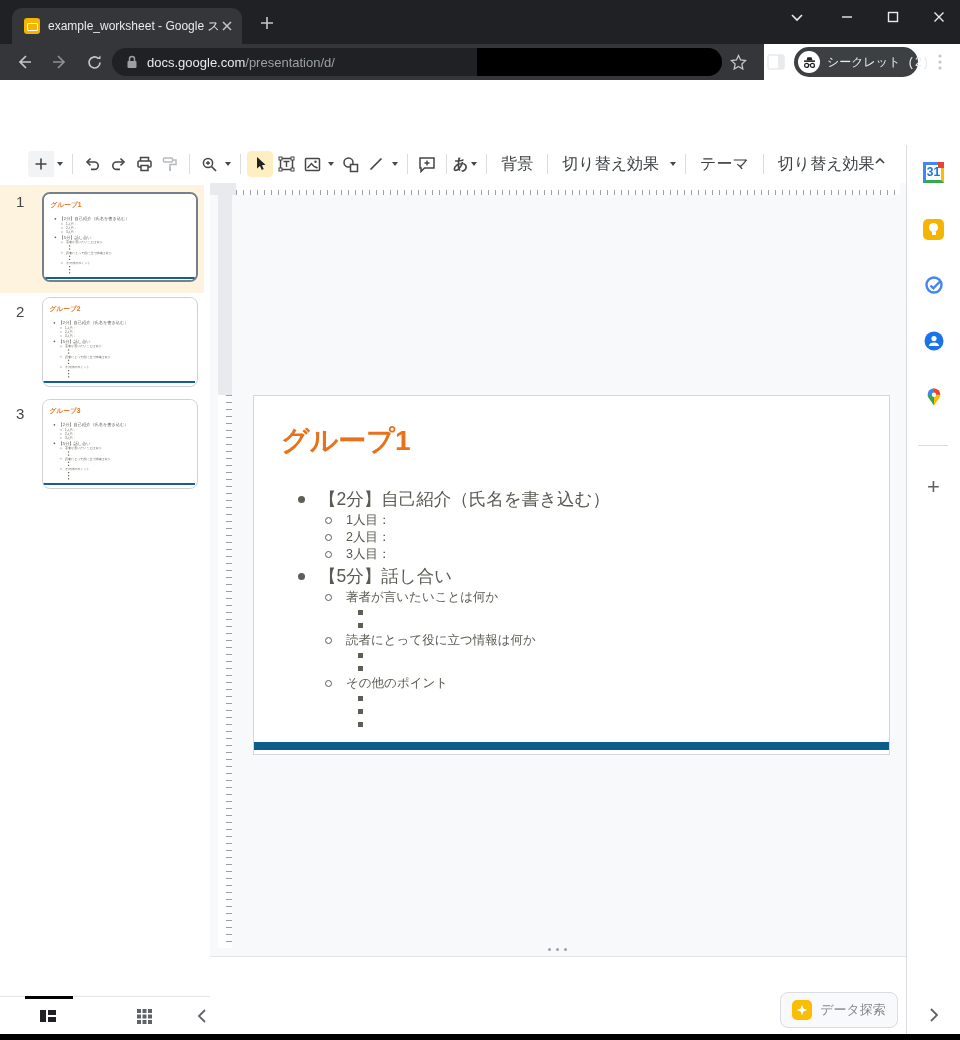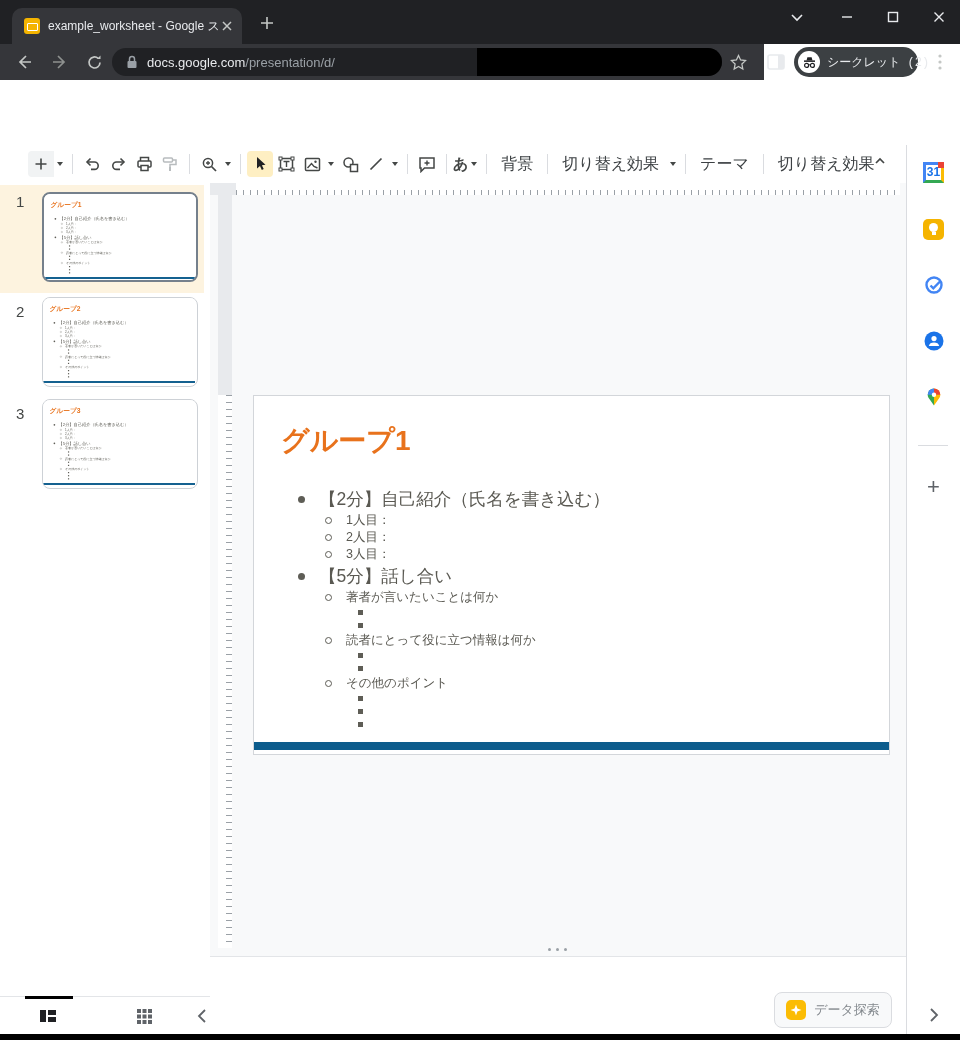--- a/index.html
+++ b/index.html
@@ -100,21 +100,21 @@
   .vruler { position:absolute; left:8px; top:212px; width:14px; height:553px; background:#fff;
             background-image:repeating-linear-gradient(to bottom,#9AA0A6 0 1px,transparent 1px 7px);
             background-size:6px 100%; background-position:right top; background-repeat:no-repeat; }
   .main-slide-wrap { position:absolute; left:43px; top:212px; width:637px; height:360px; border:1px solid #D3D6DA; }
   .handle-dots { position:absolute; left:338px; top:765px; display:flex; gap:5px; }
   .handle-dots i { width:3px; height:3px; border-radius:50%; background:#9AA0A6; }
 
   
   .notes { position:absolute; left:210px; top:956px; width:696px; height:78px; background:#fff; border-top:1px solid #E3E5E8; }
   .notes-text { position:absolute; left:27px; top:13px; font-size:14px; color:#3C4043; white-space:nowrap; }
-  .btn-explore { position:absolute; right:14px; bottom:6px; width:118px; height:36px; border:1px solid #DADCE0; border-radius:8px;
+  .btn-explore { position:absolute; right:8px; bottom:6px; width:118px; height:36px; border:1px solid #DADCE0; border-radius:8px;
                  background:#F8F9FA; display:flex; align-items:center; justify-content:center; gap:8px; }
   .btn-explore span { font-size:13px; color:#80868B; }
   .explore-ic { width:20px; height:20px; background:#FBBC04; border-radius:5px; display:flex; align-items:center; justify-content:center; }
 
   .footerL { position:absolute; left:0; top:996px; width:210px; height:38px; background:#fff; border-top:1px solid #E3E5E8; }
   .view-indicator { position:absolute; left:25px; top:-1px; width:48px; height:3px; background:#000; }
   .fic { position:absolute; top:8px; width:24px; height:22px; display:flex; align-items:center; justify-content:center; }
 
   .rightpanel { position:absolute; left:906px; top:145px; width:54px; height:889px; background:#fff; border-left:1px solid #DADCE0; }
   .ric { position:absolute; left:50%; transform:translateX(-50%); width:24px; height:24px; display:flex; align-items:center; justify-content:center; }

